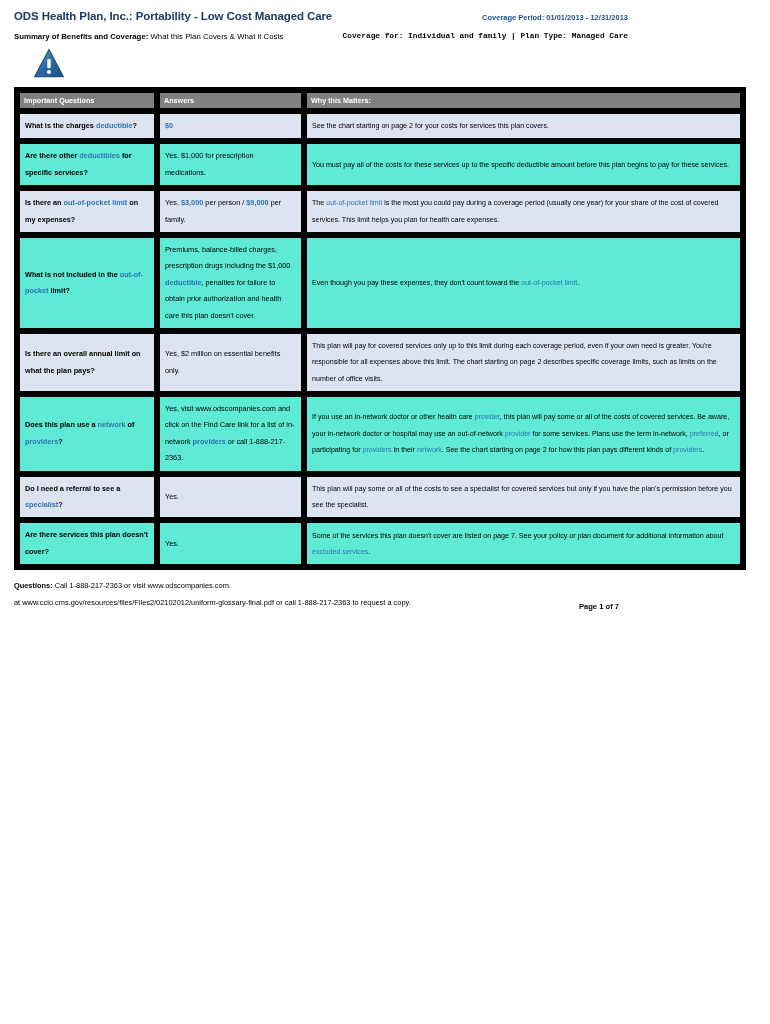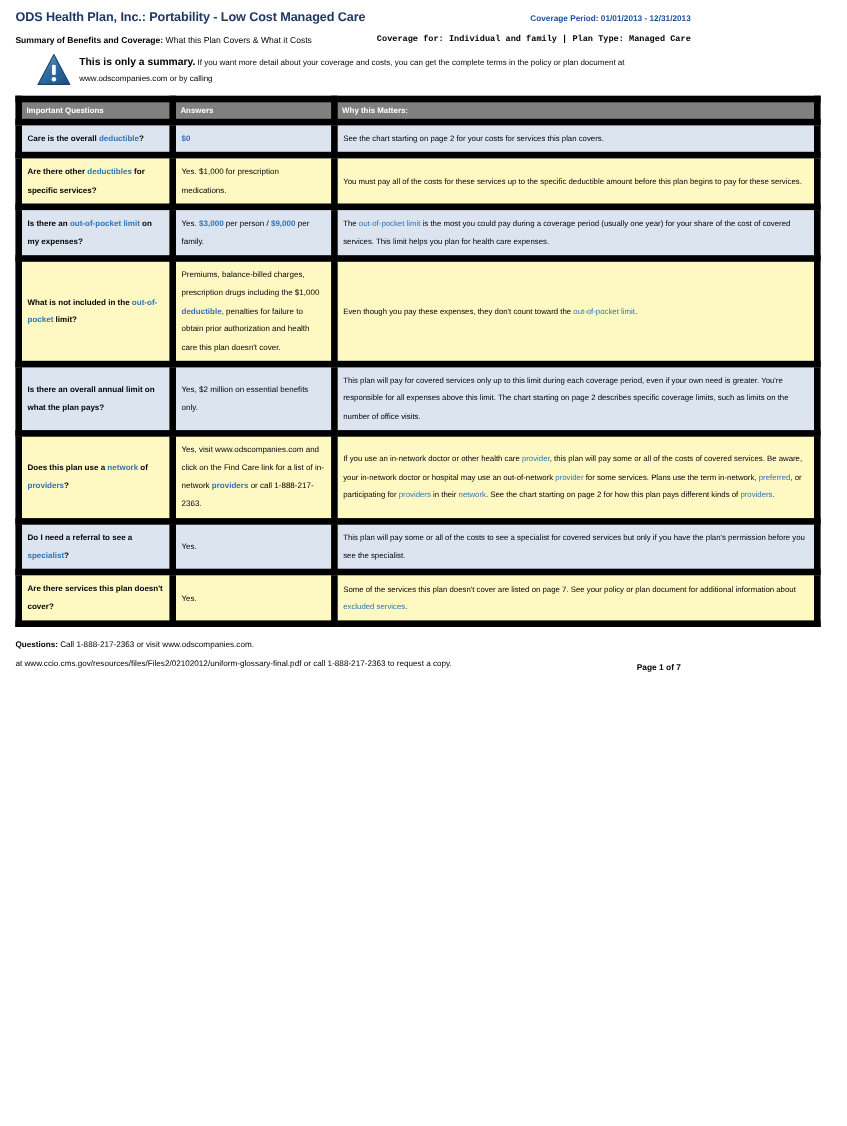--- a/index.html
+++ b/index.html
@@ -102,21 +102,21 @@
     text-align: left;
     height: 13px;
     padding: 1px 4px;
     vertical-align: middle;
   }
   col.c-q { width: 140px; }
   col.c-a { width: 147px; }
   col.c-w { width: 439px; }
 
   tr.shade > td { background: #DCE4F0; }
-  tr.plain > td { background: #fef9c3; }
+  tr.plain > td { background: #5eead4; }
 
   td.q {
     font-size: 7.3px;
     font-weight: bold;
     line-height: 2.25;
   }
   td.a {
     font-size: 7.3px;
     line-height: 2.25;
   }
@@ -172,42 +172,39 @@
           <stop offset="0%" stop-color="#8FB4D9"></stop>
           <stop offset="45%" stop-color="#2E6DA4"></stop>
           <stop offset="100%" stop-color="#1B4F82"></stop>
         </linearGradient>
       </defs>
       <path d="M20 3 L37 35 L3 35 Z" fill="url(#wg)" stroke="#16446F" stroke-width="1.2" stroke-linejoin="round"></path>
       <rect x="18" y="14" width="4" height="11" rx="1.4" fill="#ffffff"></rect>
       <circle cx="20" cy="29.5" r="2.4" fill="#ffffff"></circle>
     </svg>
     <div class="notice-text">
-      <div>
-        <span class="lead">This is only a summary.</span><span> If you want more detail about your coverage and costs, you can get the complete terms in the policy or plan document at www.odscompanies.com or by calling</span>
-      </div>
     </div>
   </div>
 
   <table class="sbc">
     <colgroup>
       <col class="c-q">
         <col class="c-a">
         <col class="c-w">
     </colgroup>
     <thead>
       <tr>
         <th>Important Questions</th>
         <th>Answers</th>
         <th>Why this Matters:</th>
       </tr>
     </thead>
     <tbody id="tbody">
         <tr class="shade">
-          <td class="q"><span>Care is the overall </span><span class="lk">deductible</span><span>?</span></td>
+          <td class="q"><span>What is the charges </span><span class="lk">deductible</span><span>?</span></td>
           <td class="a"><span class="lk">$0</span></td>
           <td class="w"><span>See the chart starting on page 2 for your costs for services this plan covers.</span></td>
         </tr>
         <tr class="plain">
           <td class="q"><span>Are there other </span><span class="lk">deductibles</span><span> for specific services?</span></td>
           <td class="a"><span>Yes. $1,000 for prescription medications.</span></td>
           <td class="w"><span>You must pay all of the costs for these services up to the specific deductible amount before this plan begins to pay for these services.</span></td>
         </tr>
         <tr class="shade">
           <td class="q"><span>Is there an </span><span class="lk">out-of-pocket limit</span><span> on my expenses?</span></td>

